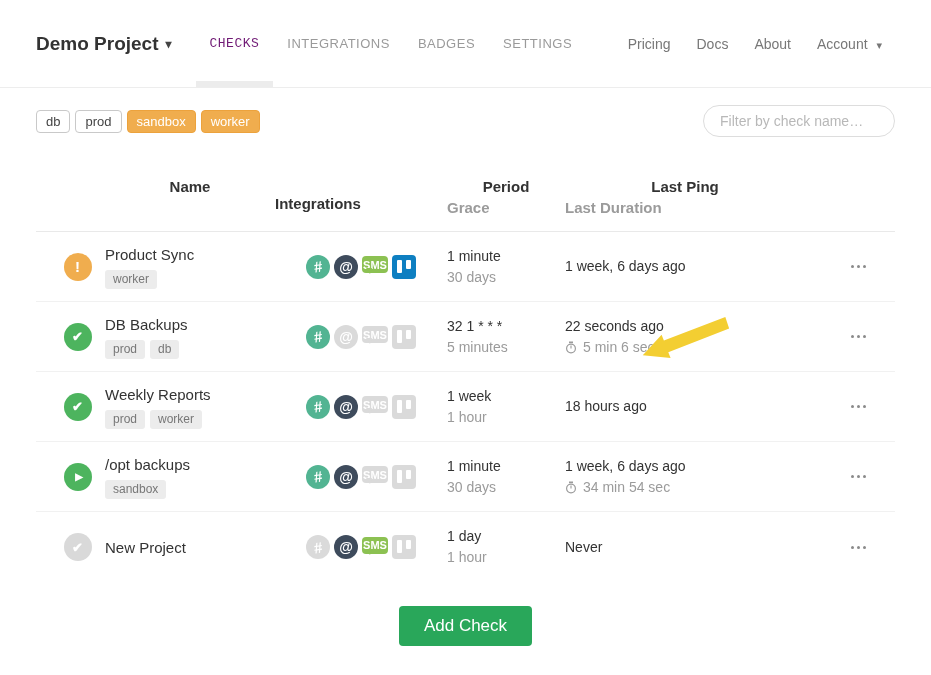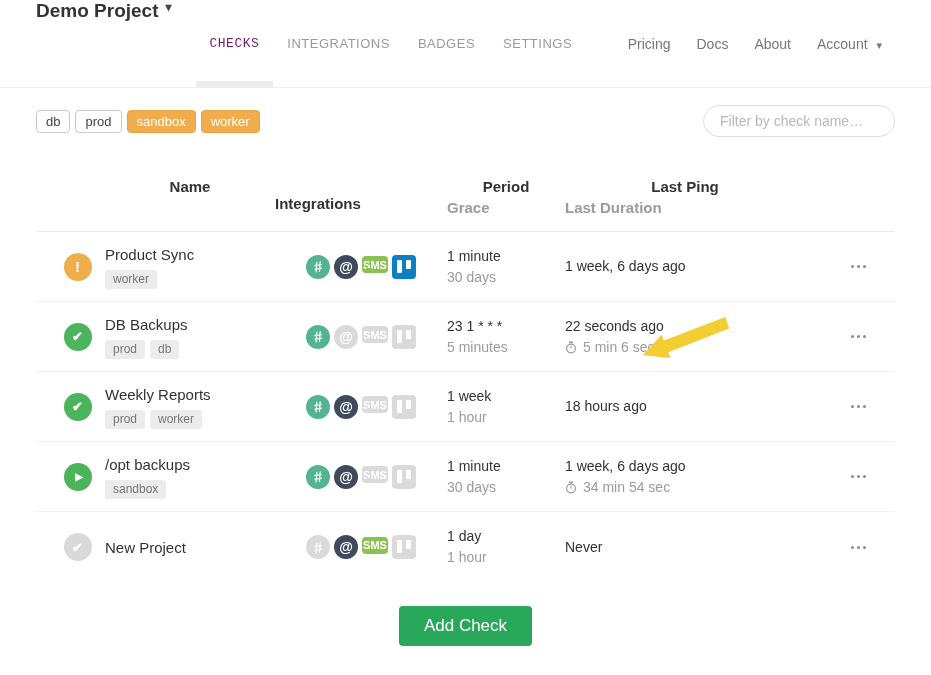--- a/index.html
+++ b/index.html
@@ -14,21 +14,21 @@
 
   
   .topnav {
     height: 88px;
     display: flex;
     align-items: stretch;
     padding: 0 36px;
     border-bottom: 1px solid #ededed;
   }
   .brand {
-    display: flex; 
+    display: flex; align-items: center;
     font-size: 19px; font-weight: bold; color: #333;
     margin-right: 24px; white-space: nowrap; cursor: pointer;
   }
   .brand .caret { font-size: 12px; color: #444; margin-left: 7px; }
   .tabs { display: flex; align-items: stretch; }
   .tab {
     display: flex; align-items: center;
     padding: 0 14px; position: relative;
     font-size: 13px; letter-spacing: .5px; color: #9a9a9a;
     cursor: pointer; white-space: nowrap;
@@ -256,21 +256,21 @@
     </div>
     <div class="c c-int">
           <span class="ic ic-slack">
             <span class="g">#</span>
           </span>
           <span class="ic ic-email off">@</span>
           <span class="ic ic-sms off">SMS</span>
           <span class="ic ic-trello off"></span>
         </div>
     <div class="c c-period">
-      <div class="p1">23 1 * * *</div>
+      <div class="p1">32 1 * * *</div>
       <div class="p2">5 minutes</div>
     </div>
     <div class="c c-ping">
       <div class="p1">22 seconds ago</div>
       <div class="p2 dur">
         <svg width="12" height="13" viewBox="0 0 12 13">
           <rect x="4" y="0.5" width="4" height="1.6" fill="#9b9b9b"></rect>
           <circle cx="6" cy="7.5" r="4.4" fill="none" stroke="#9b9b9b" stroke-width="1.2"></circle>
           <line x1="6" y1="7.5" x2="6" y2="4.6" stroke="#9b9b9b" stroke-width="1.1"></line>
         </svg>

